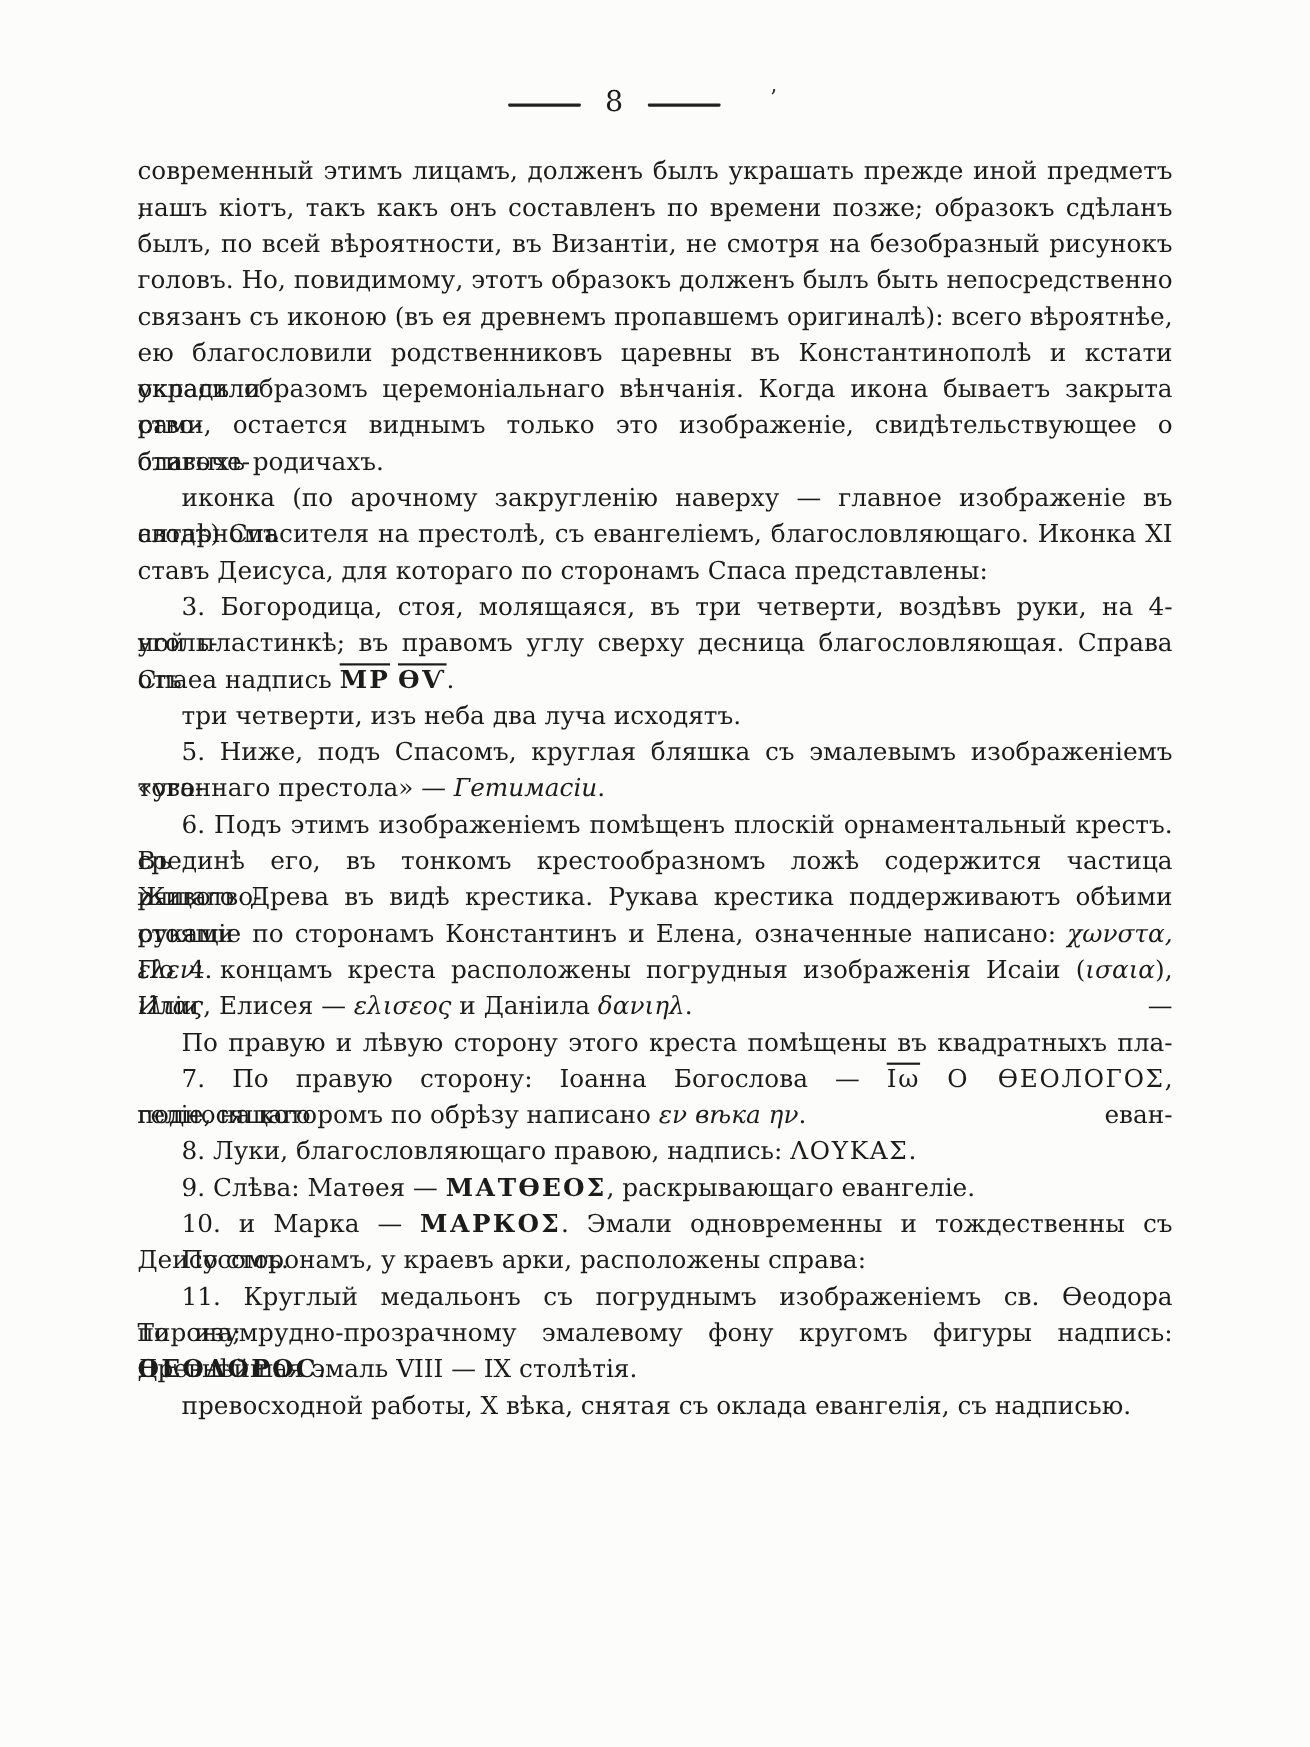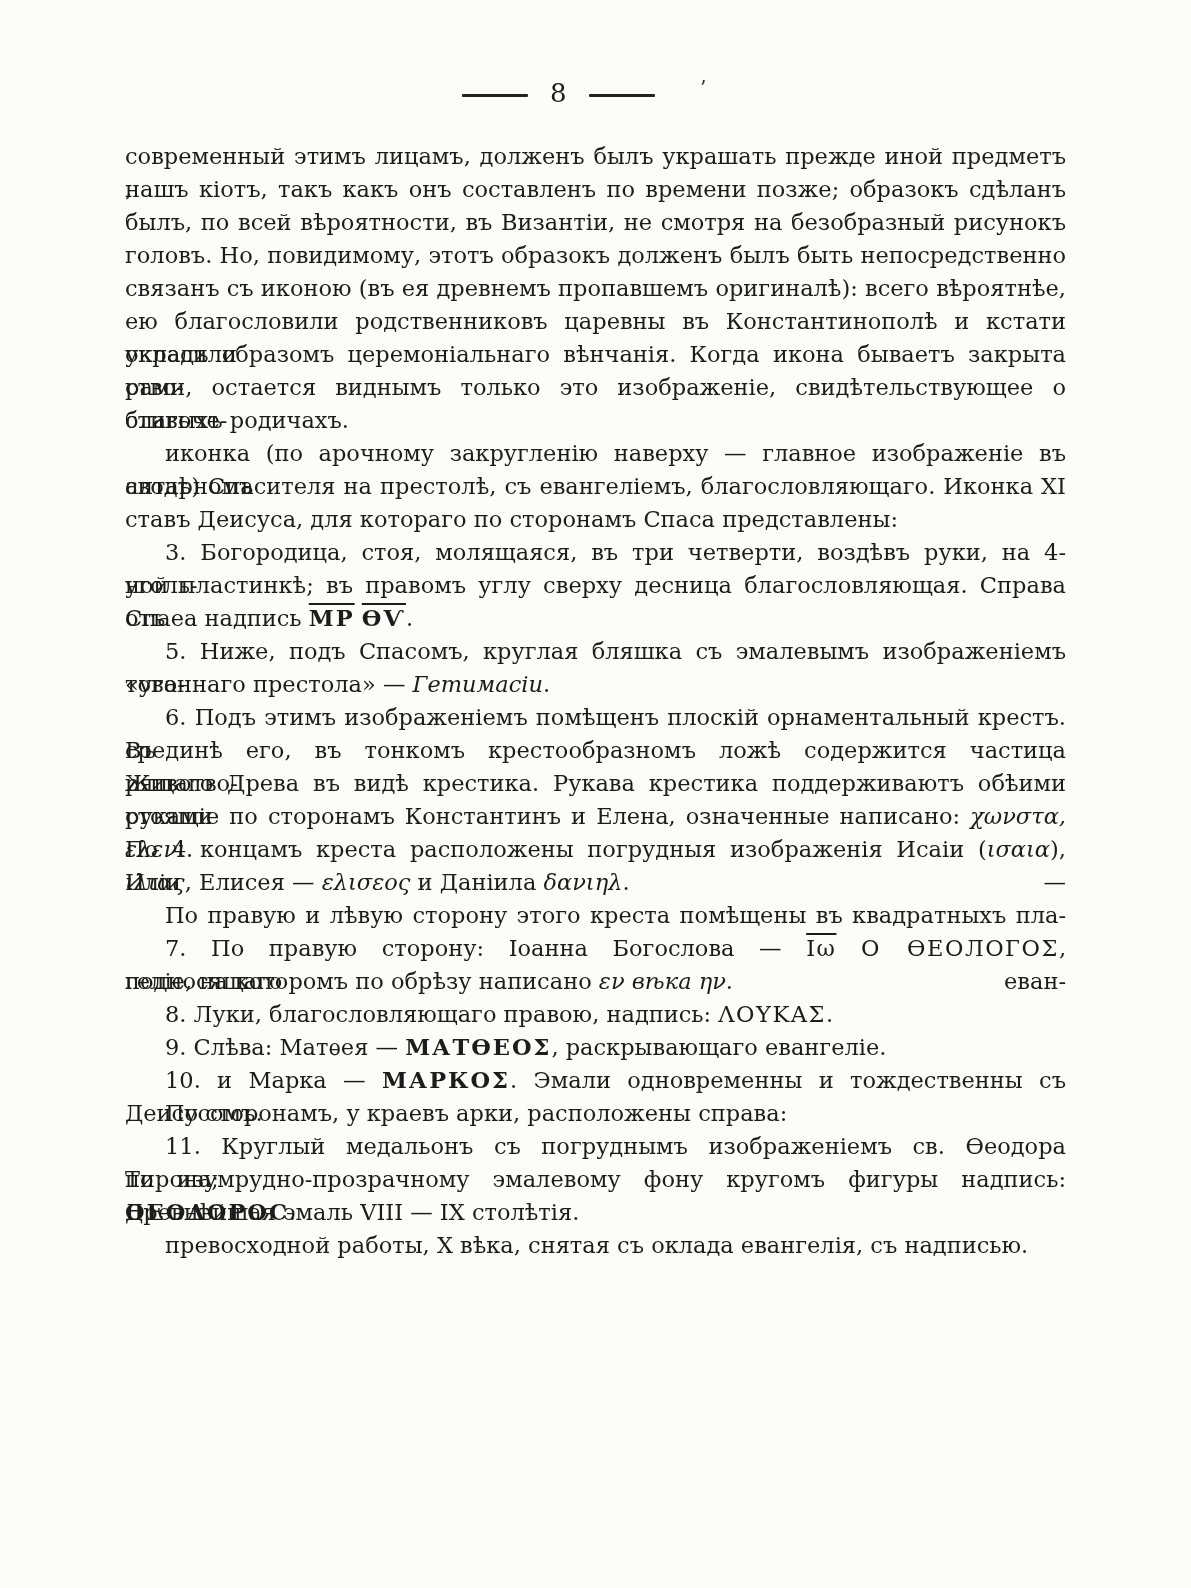--- a/index.html
+++ b/index.html
@@ -95,20 +95,21 @@
         <div class="line"><span>иконка (по арочному закругленію наверху — главное изображеніе въ алтарномъ</span></div>
         <div class="line"><span>сводѣ) Спасителя на престолѣ, съ евангеліемъ, благословляющаго. Иконка XI</span></div>
         <div class="line last"><span>ставъ Деисуса, для котораго по сторонамъ Спаса представлены:</span></div>
       </div>
       <div class="para indent">
         <div class="line"><span>3. Богородица, стоя, молящаяся, въ три четверти, воздѣвъ руки, на 4-уголь-</span></div>
         <div class="line"><span>ной пластинкѣ; въ правомъ углу сверху десница благословляющая. Справа отъ</span></div>
         <div class="line last"><span>Спаеа надпись </span><span class="ovl insc">МР</span><span> </span><span class="ovl insc">ѲѴ</span><span>.</span></div>
       </div>
       <div class="para indent">
+        <div class="line last"><span>три четверти, изъ неба два луча исходятъ.</span></div>
       </div>
       <div class="para indent">
         <div class="line"><span>5. Ниже, подъ Спасомъ, круглая бляшка съ эмалевымъ изображеніемъ «уго-</span></div>
         <div class="line last"><span>тованнаго престола» — </span><span class="it">Гетимасіи</span><span>.</span></div>
       </div>
       <div class="para indent">
         <div class="line"><span>6. Подъ этимъ изображеніемъ помѣщенъ плоскій орнаментальный крестъ. Въ</span></div>
         <div class="line"><span>срединѣ его, въ тонкомъ крестообразномъ ложѣ содержится частица Животво-</span></div>
         <div class="line"><span>рящаго Древа въ видѣ крестика. Рукава крестика поддерживаютъ обѣими руками</span></div>
         <div class="line"><span>стоящіе по сторонамъ Константинъ и Елена, означенные написано: </span><span class="greek">χωνστα, ελενι</span><span>.</span></div>

